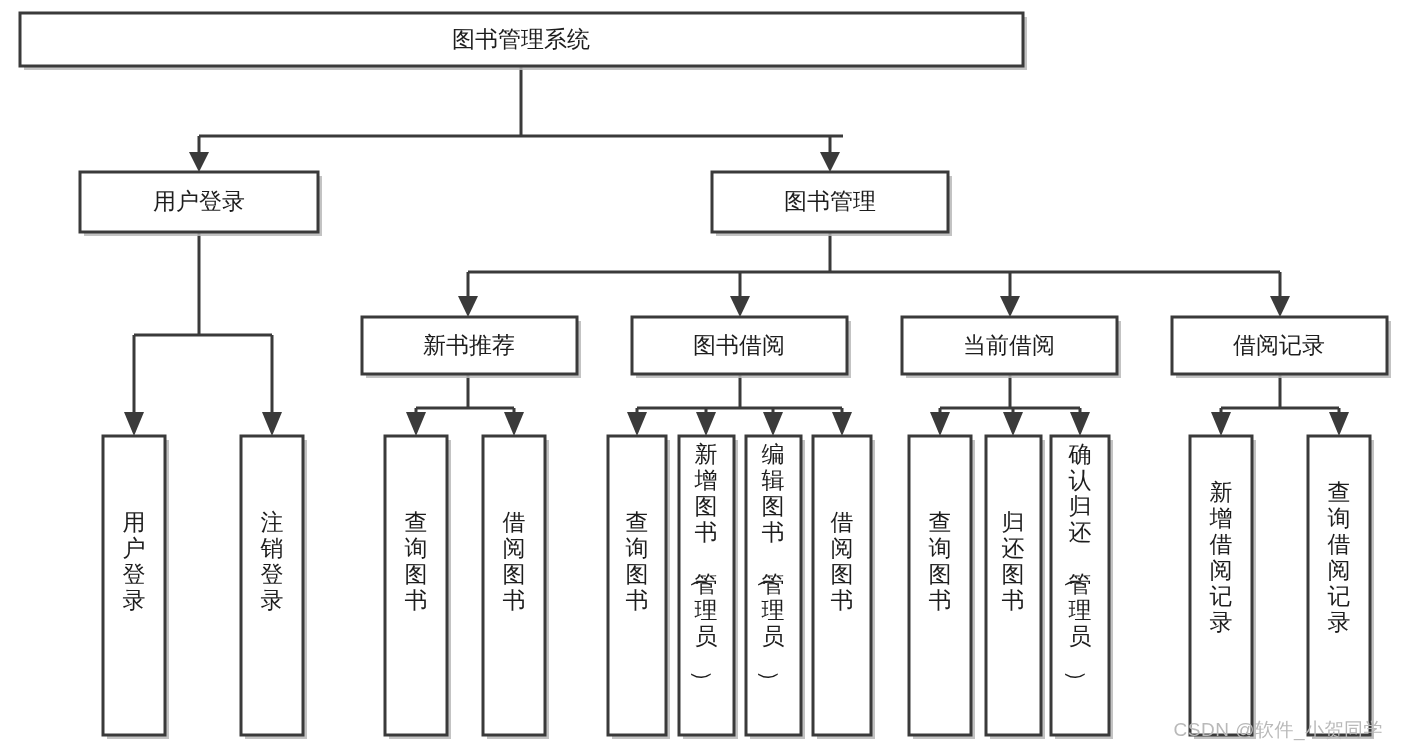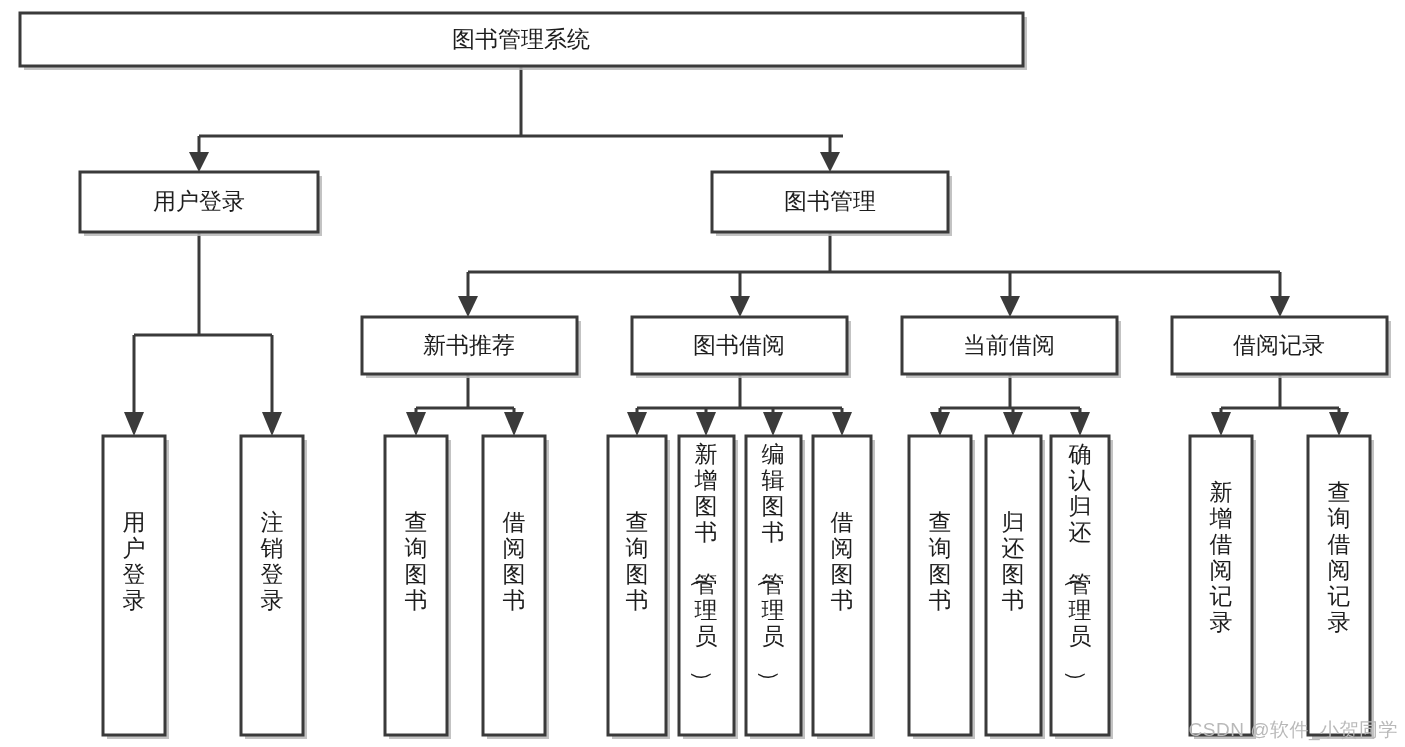--- a/index.html
+++ b/index.html
@@ -47,21 +47,21 @@
     dominant-baseline: middle;
   }
   .node-label-vertical {
     font-family: "Liberation Sans", "DejaVu Sans", sans-serif;
     fill: #1d1d1d;
     font-size: 23px;
     text-anchor: middle;
   }
   .watermark {
     position: absolute;
-    right: 7px;
+    right: 22px;
     bottom: 4px;
     font-family: "Liberation Sans", "DejaVu Sans", sans-serif;
     font-size: 19px;
     color: #b9b9b9;
     white-space: nowrap;
     pointer-events: none;
     letter-spacing: 0.5px;
   }
 </style>
 </head>

